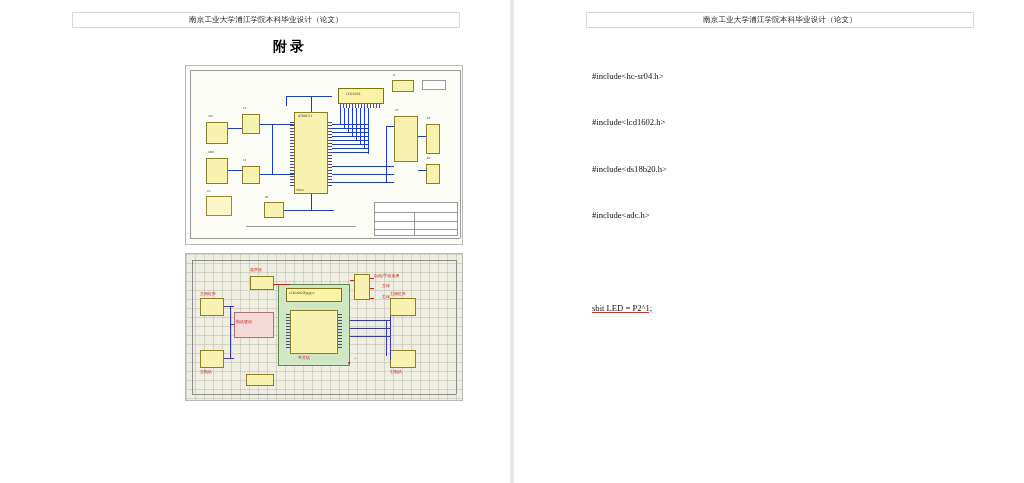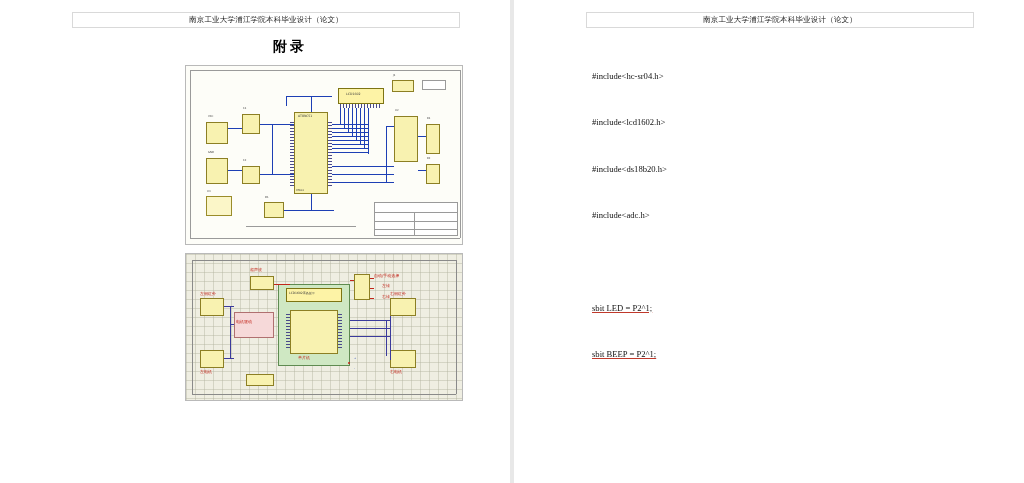--- a/index.html
+++ b/index.html
@@ -320,21 +320,20 @@
         <span class="header-text">南京工业大学浦江学院本科毕业设计（论文）</span>
       </div>
 
       <div class="code">
         <div class="ln">#include&lt;hc-sr04.h&gt;</div>
         <div class="ln">#include&lt;lcd1602.h&gt;</div>
         <div class="ln">#include&lt;ds18b20.h&gt;</div>
         <div class="ln">#include&lt;adc.h&gt;</div>
         <div class="ln"></div>
         <div class="ln u">sbit LED = P2^1;</div>
-        <div class="ln u">sbit BEEP = P2^1;</div>
         
         
         
         
         
         
         
         
         
         

